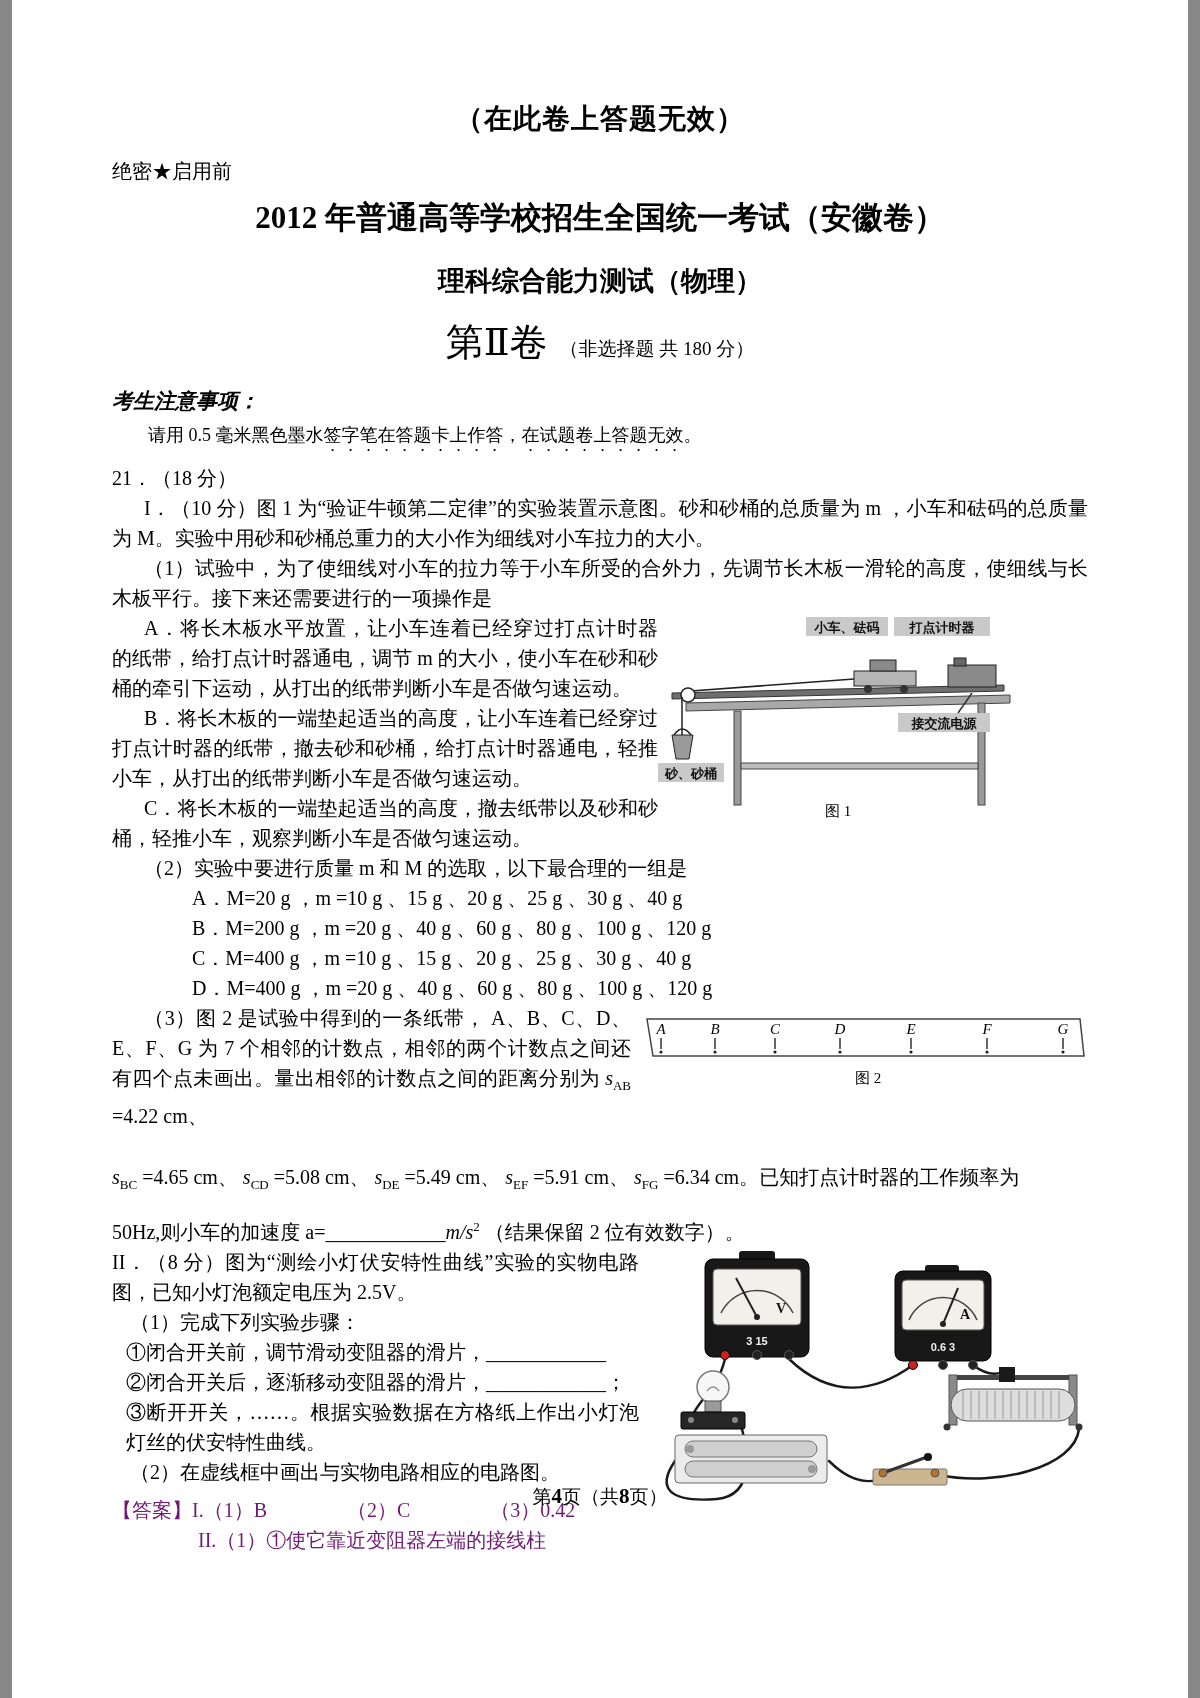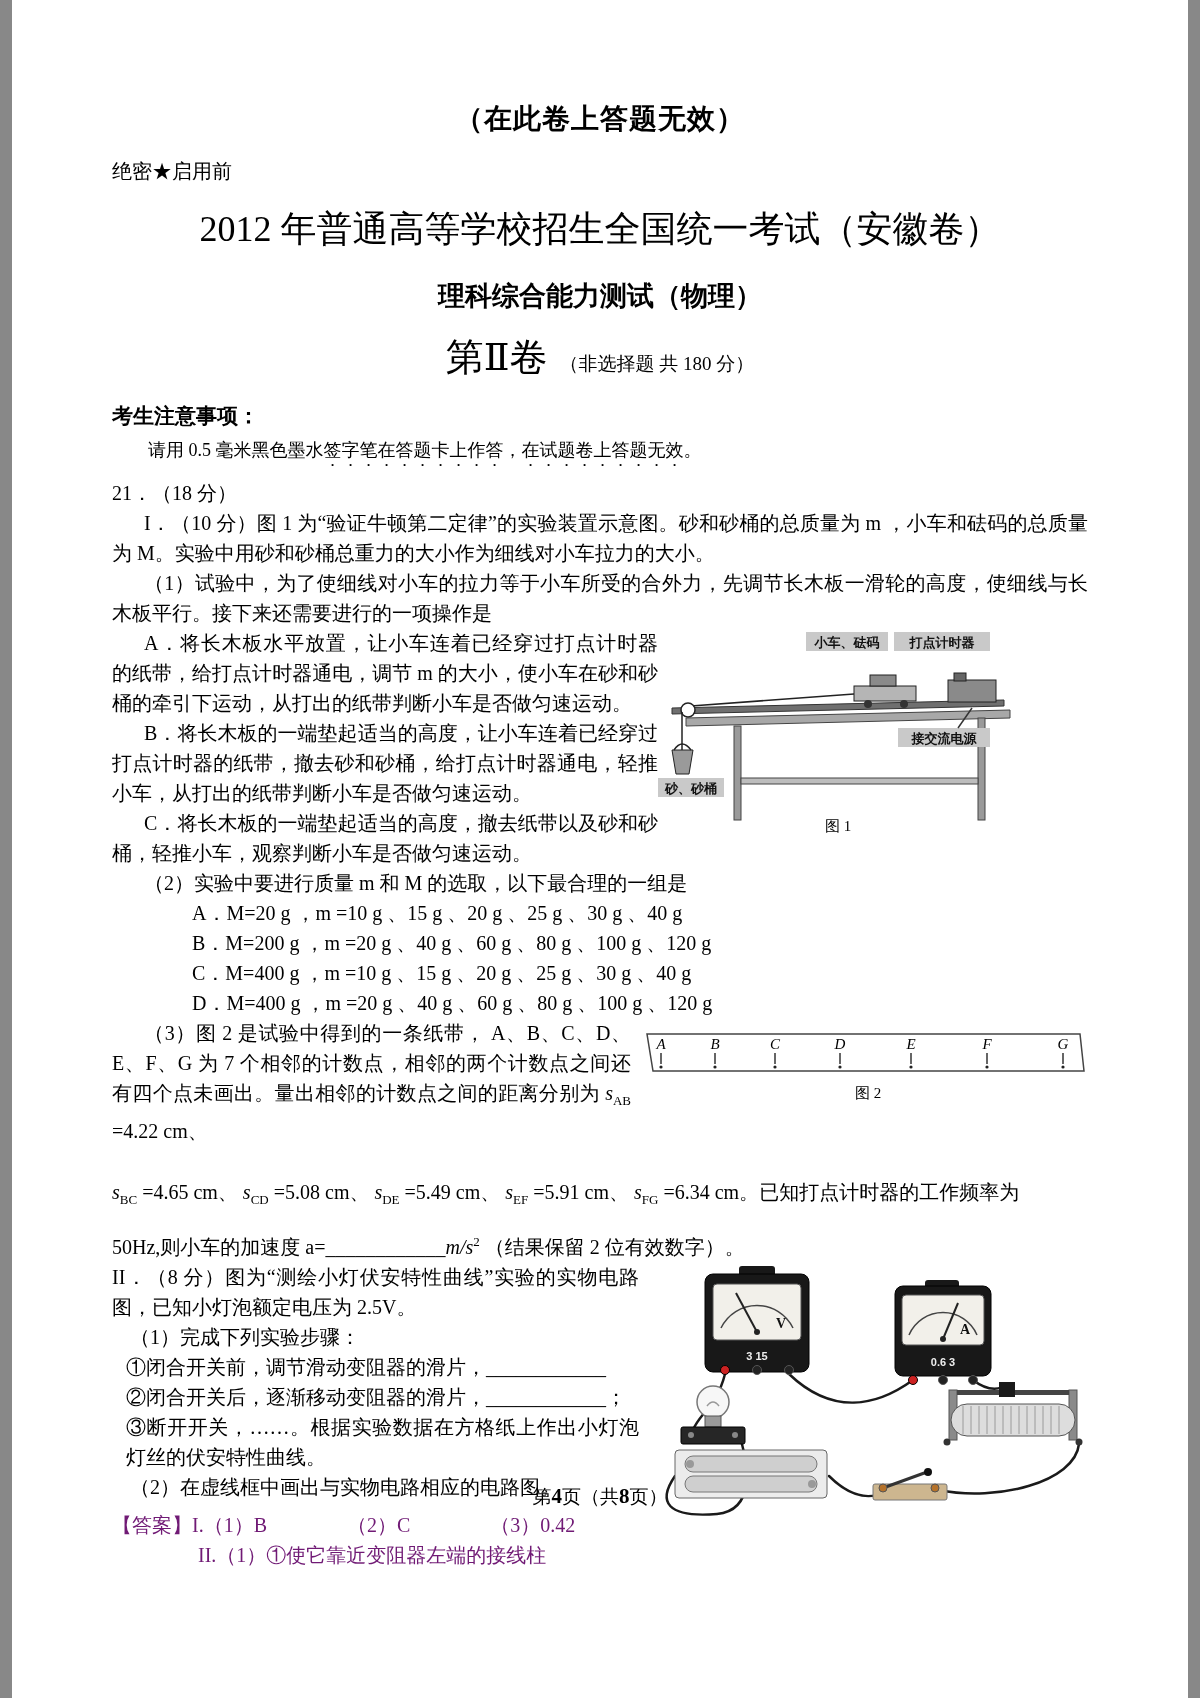--- a/index.html
+++ b/index.html
@@ -7,26 +7,26 @@
   .page {
     position:relative; width:1176px; height:1698px; margin:0 auto;
     background:#ffffff; color:#000;
     font-family:"Liberation Serif","DejaVu Serif",serif;
     overflow:hidden;
   }
   .content { padding:100px 100px 0 100px; }
   .center { text-align:center; }
   .top-notice { font-size:28px; font-weight:700; letter-spacing:1px; }
   .secret { margin-top:20px; font-size:20px; font-weight:400; }
-  .exam-title { margin-top:20px; font-size:36px; font-weight:400; }
+  .exam-title { margin-top:12px; font-size:31px; font-weight:700; }
   .subject-title { margin-top:24px; font-size:27px; font-weight:700; }
   .volume { margin-top:20px; line-height:46px; }
   .volume-main { font-size:38px; }
   .volume-note { font-size:19px; margin-left:8px; }
-  .notice-head { margin-top:14px; font-size:21px; font-weight:700; }
+  .notice-head { margin-top:14px; font-size:21px; font-weight:700;font-style:italic; }
   .notice-body { margin-top:4px; font-size:18px; text-indent:2em; line-height:32px; }
   .emph {
     text-emphasis:filled dot; -webkit-text-emphasis:filled dot;
     text-emphasis-position:under right; -webkit-text-emphasis-position:under right;
   }
   .q-head { margin-top:8px; font-size:20px; line-height:30px; }
   .para { font-size:20px; line-height:30px; text-align:justify; }
   .ti { text-indent:1.6em; }
   .choice { padding-left:80px; text-align:left; }
   .sub-head { padding-left:18px; }

